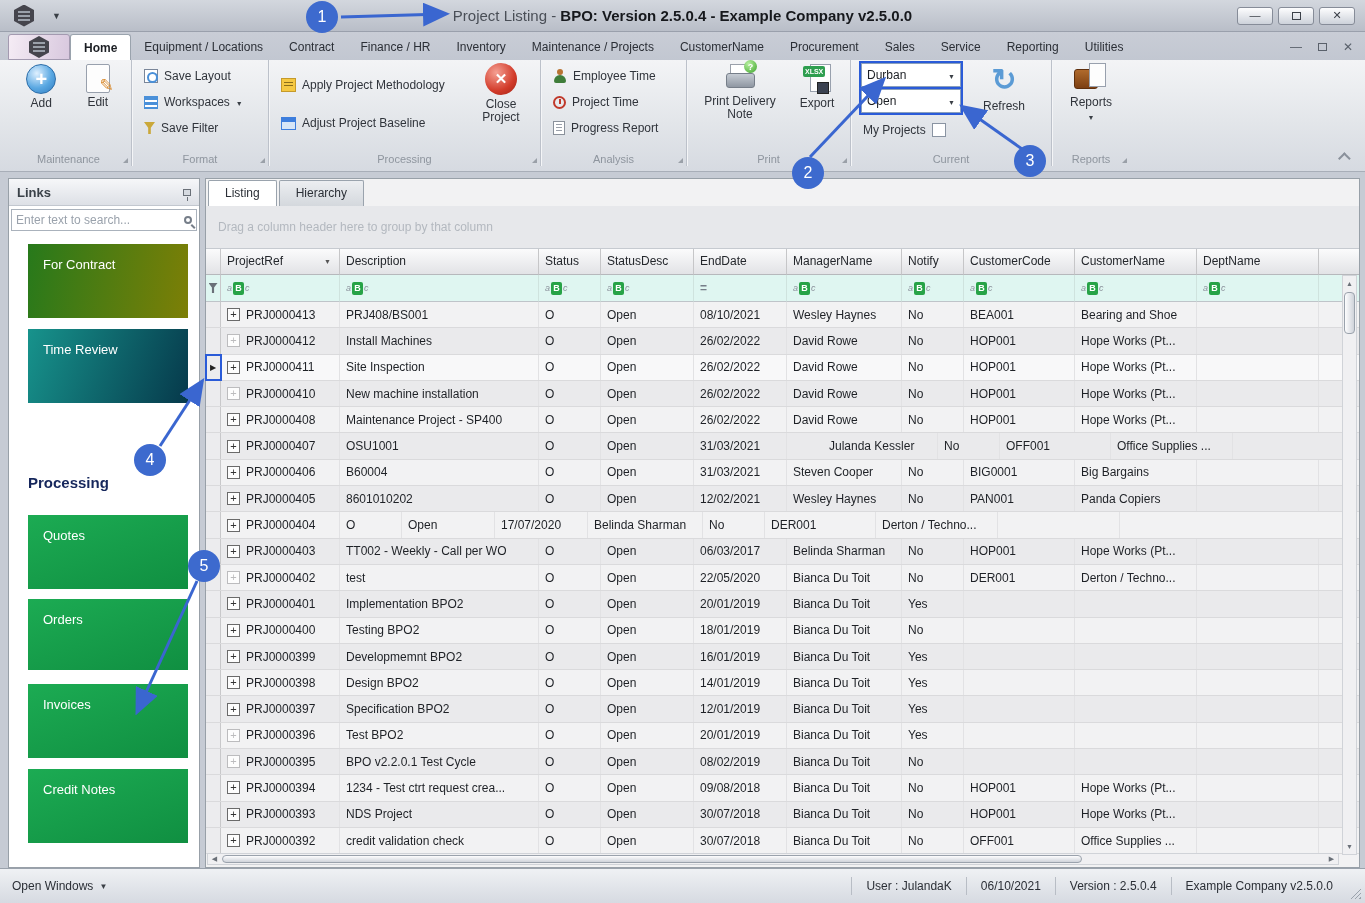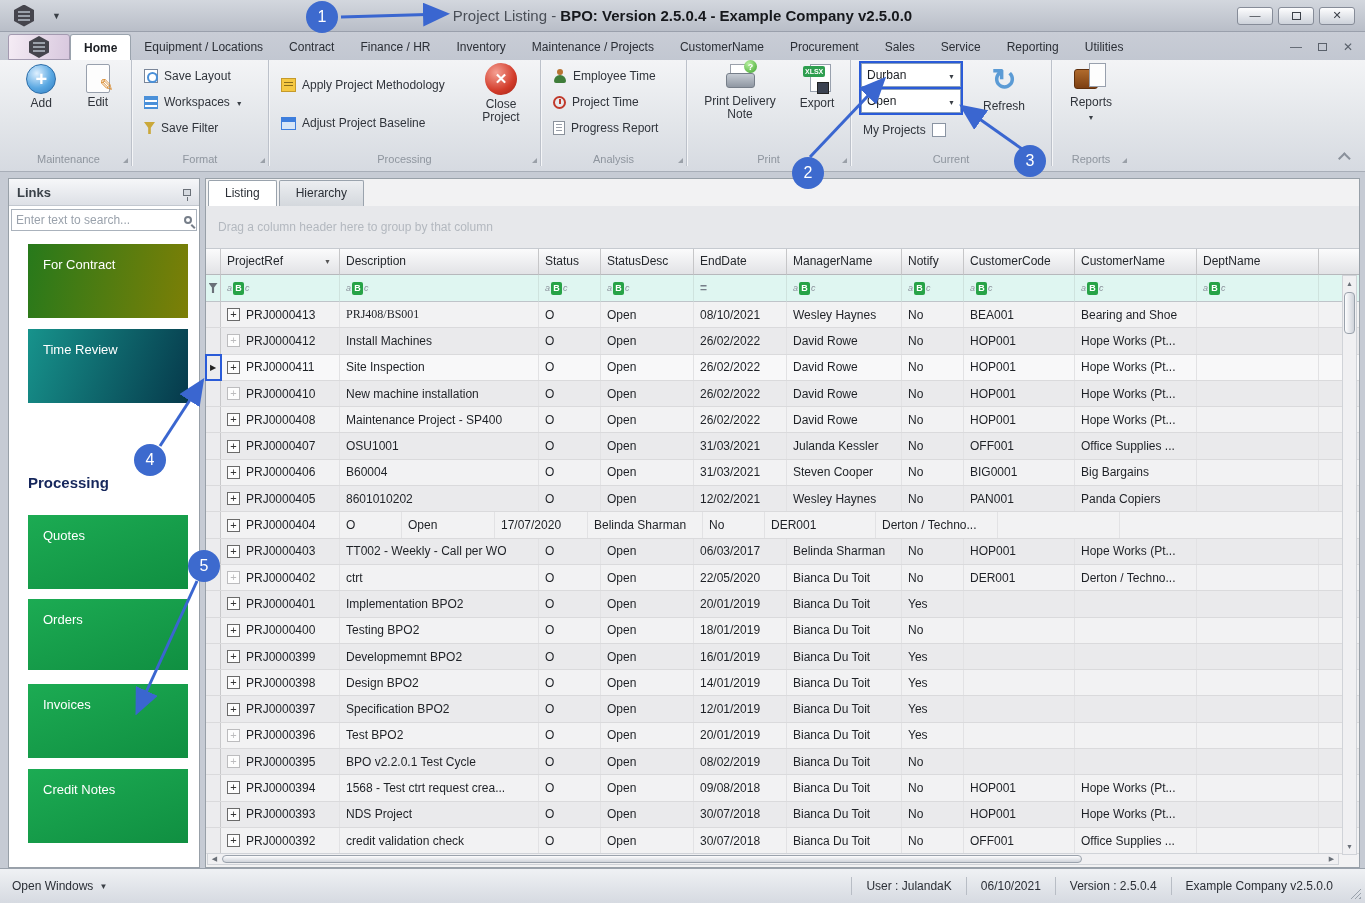--- a/index.html
+++ b/index.html
@@ -489,21 +489,21 @@
           <b>B</b>
           <i>c</i>
         </span>
       </div>
       <div class="fcell fillcell"></div>
     </div>
   <div class="grows" id="grows">
       <div class="grow">
         <div class="gcell ind"></div>
         <div class="gcell" style="width: 119px;"><span class="expand">+</span>PRJ0000413</div>
-        <div class="gcell" style="width: 199px; font-family: Liberation Serif, serif;">PRJ408/BS001</div>
+        <div class="gcell" style="width: 199px;">PRJ408/BS001</div>
         <div class="gcell" style="width: 62px;">O</div>
         <div class="gcell" style="width: 93px;">Open</div>
         <div class="gcell" style="width: 93px;">08/10/2021</div>
         <div class="gcell" style="width: 115px;">Wesley Haynes</div>
         <div class="gcell" style="width: 62px;">No</div>
         <div class="gcell" style="width: 111px;">BEA001</div>
         <div class="gcell" style="width: 122px;">Bearing and Shoe</div>
         <div class="gcell" style="width: 122px;"></div>
         <div class="gcell fillcell"></div>
       </div>
@@ -565,21 +565,21 @@
         <div class="gcell" style="width: 122px;"></div>
         <div class="gcell fillcell"></div>
       </div>
       <div class="grow alt">
         <div class="gcell ind"></div>
         <div class="gcell" style="width: 119px;"><span class="expand">+</span>PRJ0000407</div>
         <div class="gcell" style="width: 199px;">OSU1001</div>
         <div class="gcell" style="width: 62px;">O</div>
         <div class="gcell" style="width: 93px;">Open</div>
         <div class="gcell" style="width: 93px;">31/03/2021</div>
-        <div class="gcell" style="width: 115px;">Julanda Kessler</div>
+        <div class="gcell" style="width: 115px; margin-left: 36px;">Julanda Kessler</div>
         <div class="gcell" style="width: 62px;">No</div>
         <div class="gcell" style="width: 111px;">OFF001</div>
         <div class="gcell" style="width: 122px;">Office Supplies ...</div>
         <div class="gcell" style="width: 122px;"></div>
         <div class="gcell fillcell"></div>
       </div>
       <div class="grow">
         <div class="gcell ind"></div>
         <div class="gcell" style="width: 119px;"><span class="expand">+</span>PRJ0000406</div>
         <div class="gcell" style="width: 199px;">B60004</div>
@@ -630,21 +630,21 @@
         <div class="gcell" style="width: 115px;">Belinda Sharman</div>
         <div class="gcell" style="width: 62px;">No</div>
         <div class="gcell" style="width: 111px;">HOP001</div>
         <div class="gcell" style="width: 122px;">Hope Works (Pt...</div>
         <div class="gcell" style="width: 122px;"></div>
         <div class="gcell fillcell"></div>
       </div>
       <div class="grow">
         <div class="gcell ind"></div>
         <div class="gcell" style="width: 119px;"><span class="expand light">+</span>PRJ0000402</div>
-        <div class="gcell" style="width: 199px;">ctrt</div>
+        <div class="gcell" style="width: 199px;">test</div>
         <div class="gcell" style="width: 62px;">O</div>
         <div class="gcell" style="width: 93px;">Open</div>
         <div class="gcell" style="width: 93px;">22/05/2020</div>
         <div class="gcell" style="width: 115px;">Bianca Du Toit</div>
         <div class="gcell" style="width: 62px;">No</div>
         <div class="gcell" style="width: 111px;">DER001</div>
         <div class="gcell" style="width: 122px;">Derton / Techno...</div>
         <div class="gcell" style="width: 122px;"></div>
         <div class="gcell fillcell"></div>
       </div>
@@ -742,21 +742,21 @@
         <div class="gcell" style="width: 115px;">Bianca Du Toit</div>
         <div class="gcell" style="width: 62px;">No</div>
         <div class="gcell" style="width: 111px;"></div>
         <div class="gcell" style="width: 122px;"></div>
         <div class="gcell" style="width: 122px;"></div>
         <div class="gcell fillcell"></div>
       </div>
       <div class="grow">
         <div class="gcell ind"></div>
         <div class="gcell" style="width: 119px;"><span class="expand">+</span>PRJ0000394</div>
-        <div class="gcell" style="width: 199px;">1568 - Test ctrt request crea...</div>
+        <div class="gcell" style="width: 199px;">1234 - Test ctrt request crea...</div>
         <div class="gcell" style="width: 62px;">O</div>
         <div class="gcell" style="width: 93px;">Open</div>
         <div class="gcell" style="width: 93px;">09/08/2018</div>
         <div class="gcell" style="width: 115px;">Bianca Du Toit</div>
         <div class="gcell" style="width: 62px;">No</div>
         <div class="gcell" style="width: 111px;">HOP001</div>
         <div class="gcell" style="width: 122px;">Hope Works (Pt...</div>
         <div class="gcell" style="width: 122px;"></div>
         <div class="gcell fillcell"></div>
       </div>

